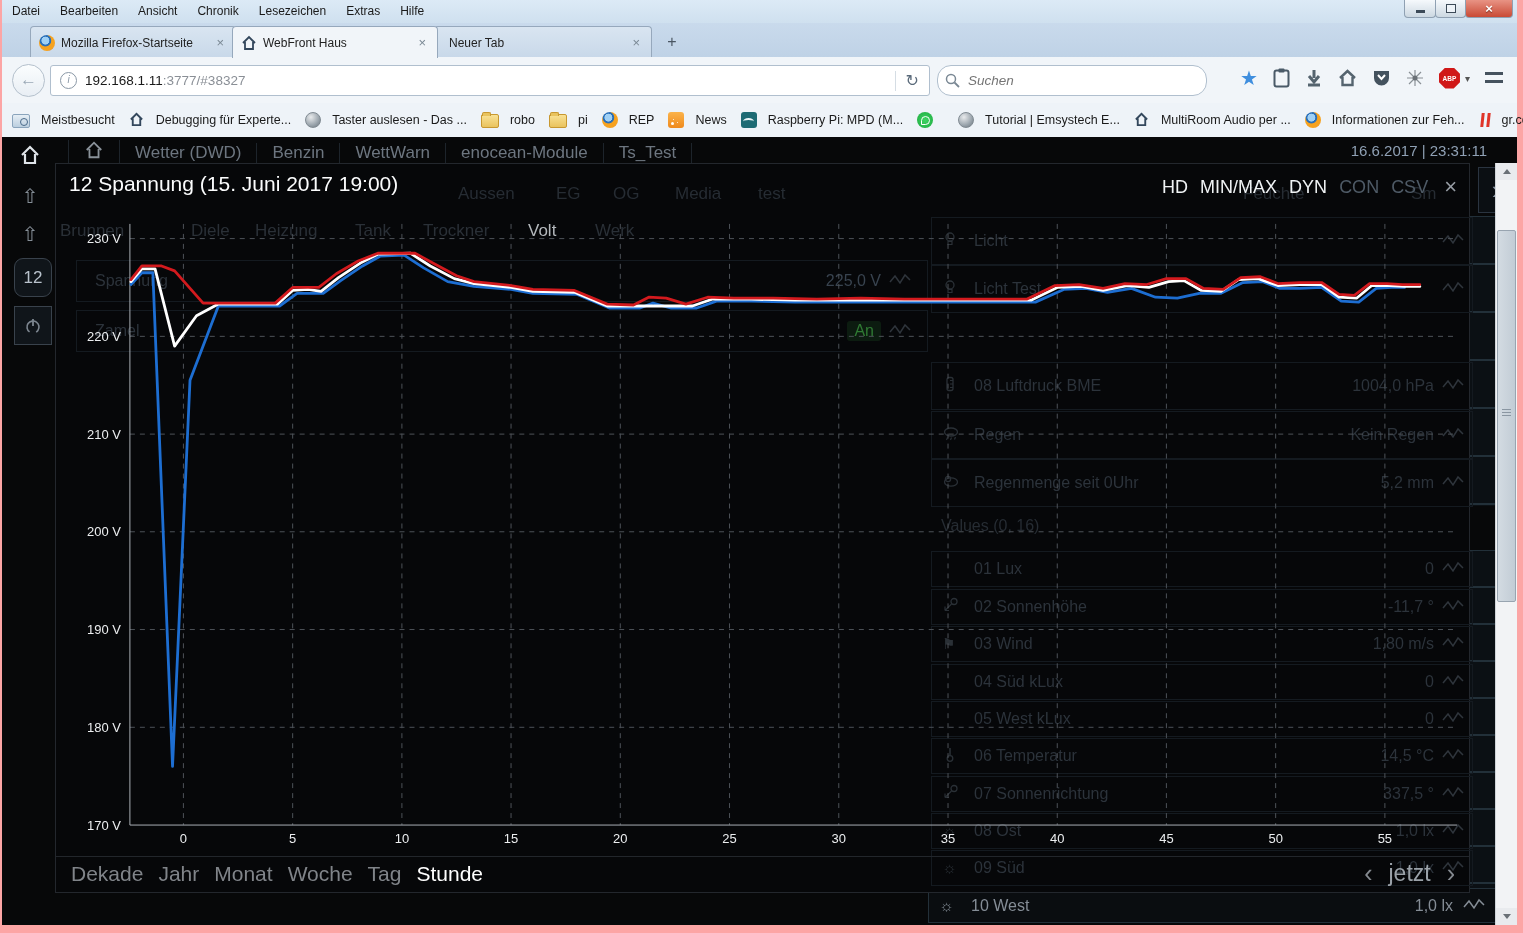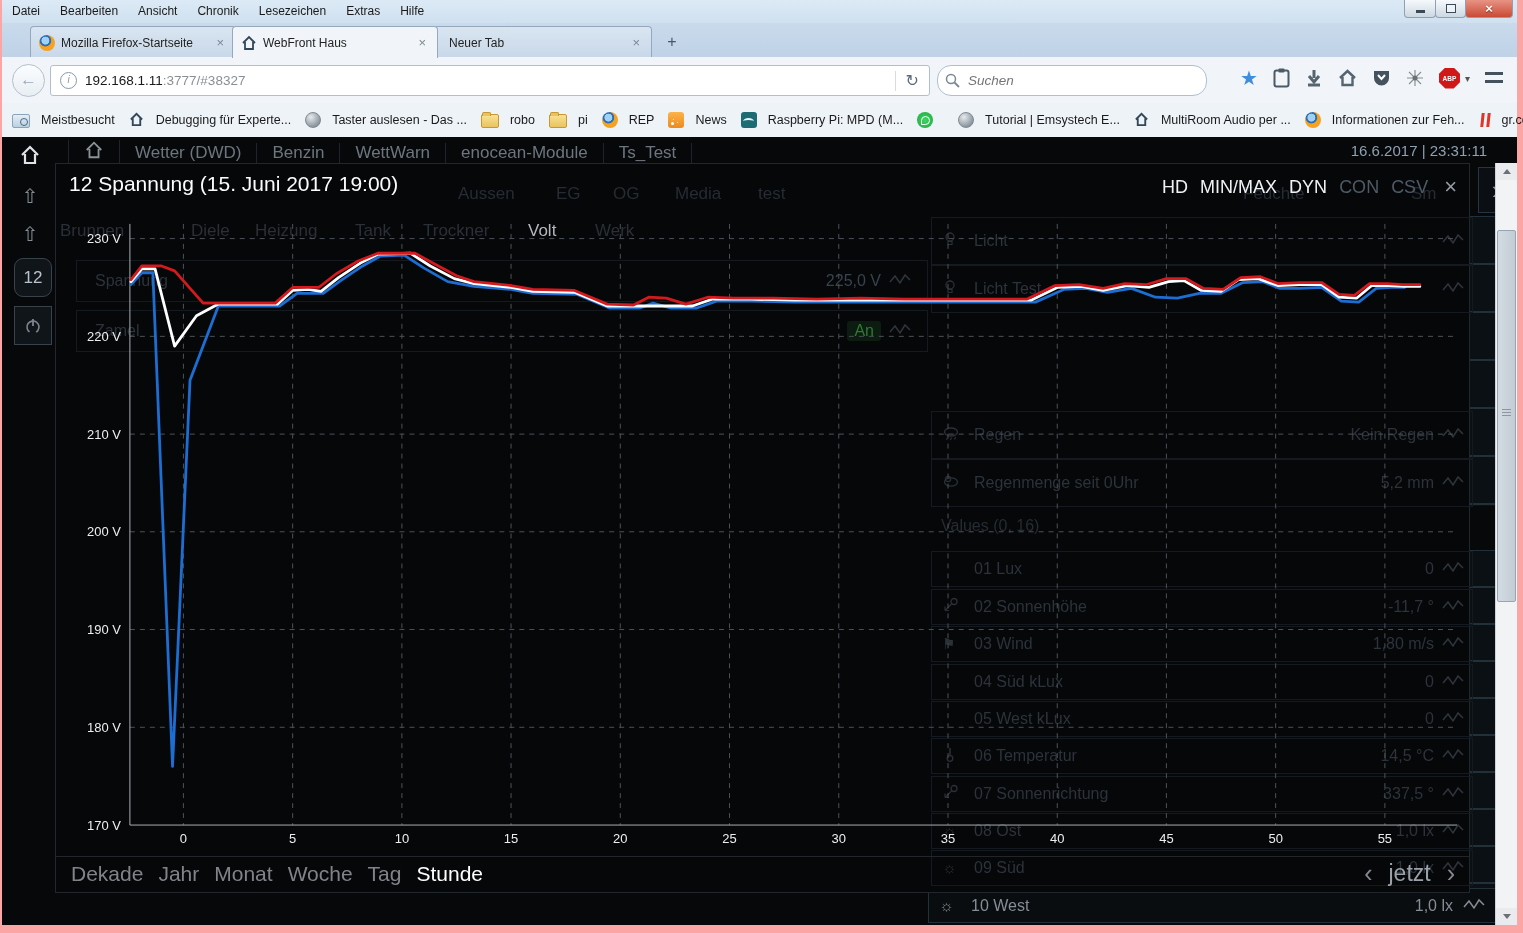--- a/index.html
+++ b/index.html
@@ -412,20 +412,31 @@
                 <polyline points="1,10 6,4 11,11 16,3 21,8" fill="none" stroke="currentColor" stroke-width="1.5"></polyline>
               </svg></span>
       </div>
       <div class="gbox" style="left:875px;top:101px;width:540px;height:46px;">
             <span class="gicon" style="width: 20px;"><svg width="17" height="16" viewBox="0 0 17 16">
                 <circle cx="8" cy="6" r="4" fill="none" stroke="currentColor" stroke-width="1.3"></circle>
                 <path d="M6 10.5h4v3H6z" fill="none" stroke="currentColor" stroke-width="1.2"></path>
               </svg></span>
             <span>Licht Test</span>
             <span class="val"></span>
+            <span class="spark"><svg width="22" height="14" viewBox="0 0 22 14">
+                <polyline points="1,10 6,4 11,11 16,3 21,8" fill="none" stroke="currentColor" stroke-width="1.5"></polyline>
+              </svg></span>
+          </div>
+      <div class="gbox" style="left:875px;top:198px;width:540px;height:46px;">
+            <span class="gicon" style="width: 20px;"><svg width="17" height="16" viewBox="0 0 17 16">
+                <rect x="5" y="1.5" width="6" height="13" rx="2" fill="none" stroke="currentColor" stroke-width="1.3"></rect>
+                <path d="M8 4.5h3M8 8h3M8 11.5h3" stroke="currentColor" stroke-width="1"></path>
+              </svg></span>
+            <span>08 Luftdruck BME</span>
+            <span class="val">1004,0 hPa</span>
             <span class="spark"><svg width="22" height="14" viewBox="0 0 22 14">
                 <polyline points="1,10 6,4 11,11 16,3 21,8" fill="none" stroke="currentColor" stroke-width="1.5"></polyline>
               </svg></span>
           </div>
       <div class="gbox" style="left:875px;top:247px;width:540px;height:46px;">
             <span class="gicon" style="width: 20px;"><svg width="18" height="16" viewBox="0 0 18 16">
                 <ellipse cx="9" cy="7" rx="6.5" ry="4" fill="none" stroke="currentColor" stroke-width="1.3"></ellipse>
                 <path d="M5.5 12.5l-1 2.5M9.5 12.5l-1 2.5M13.5 12l-1 2.5" stroke="currentColor" stroke-width="1.2"></path>
               </svg></span>
             <span>Regen</span>

